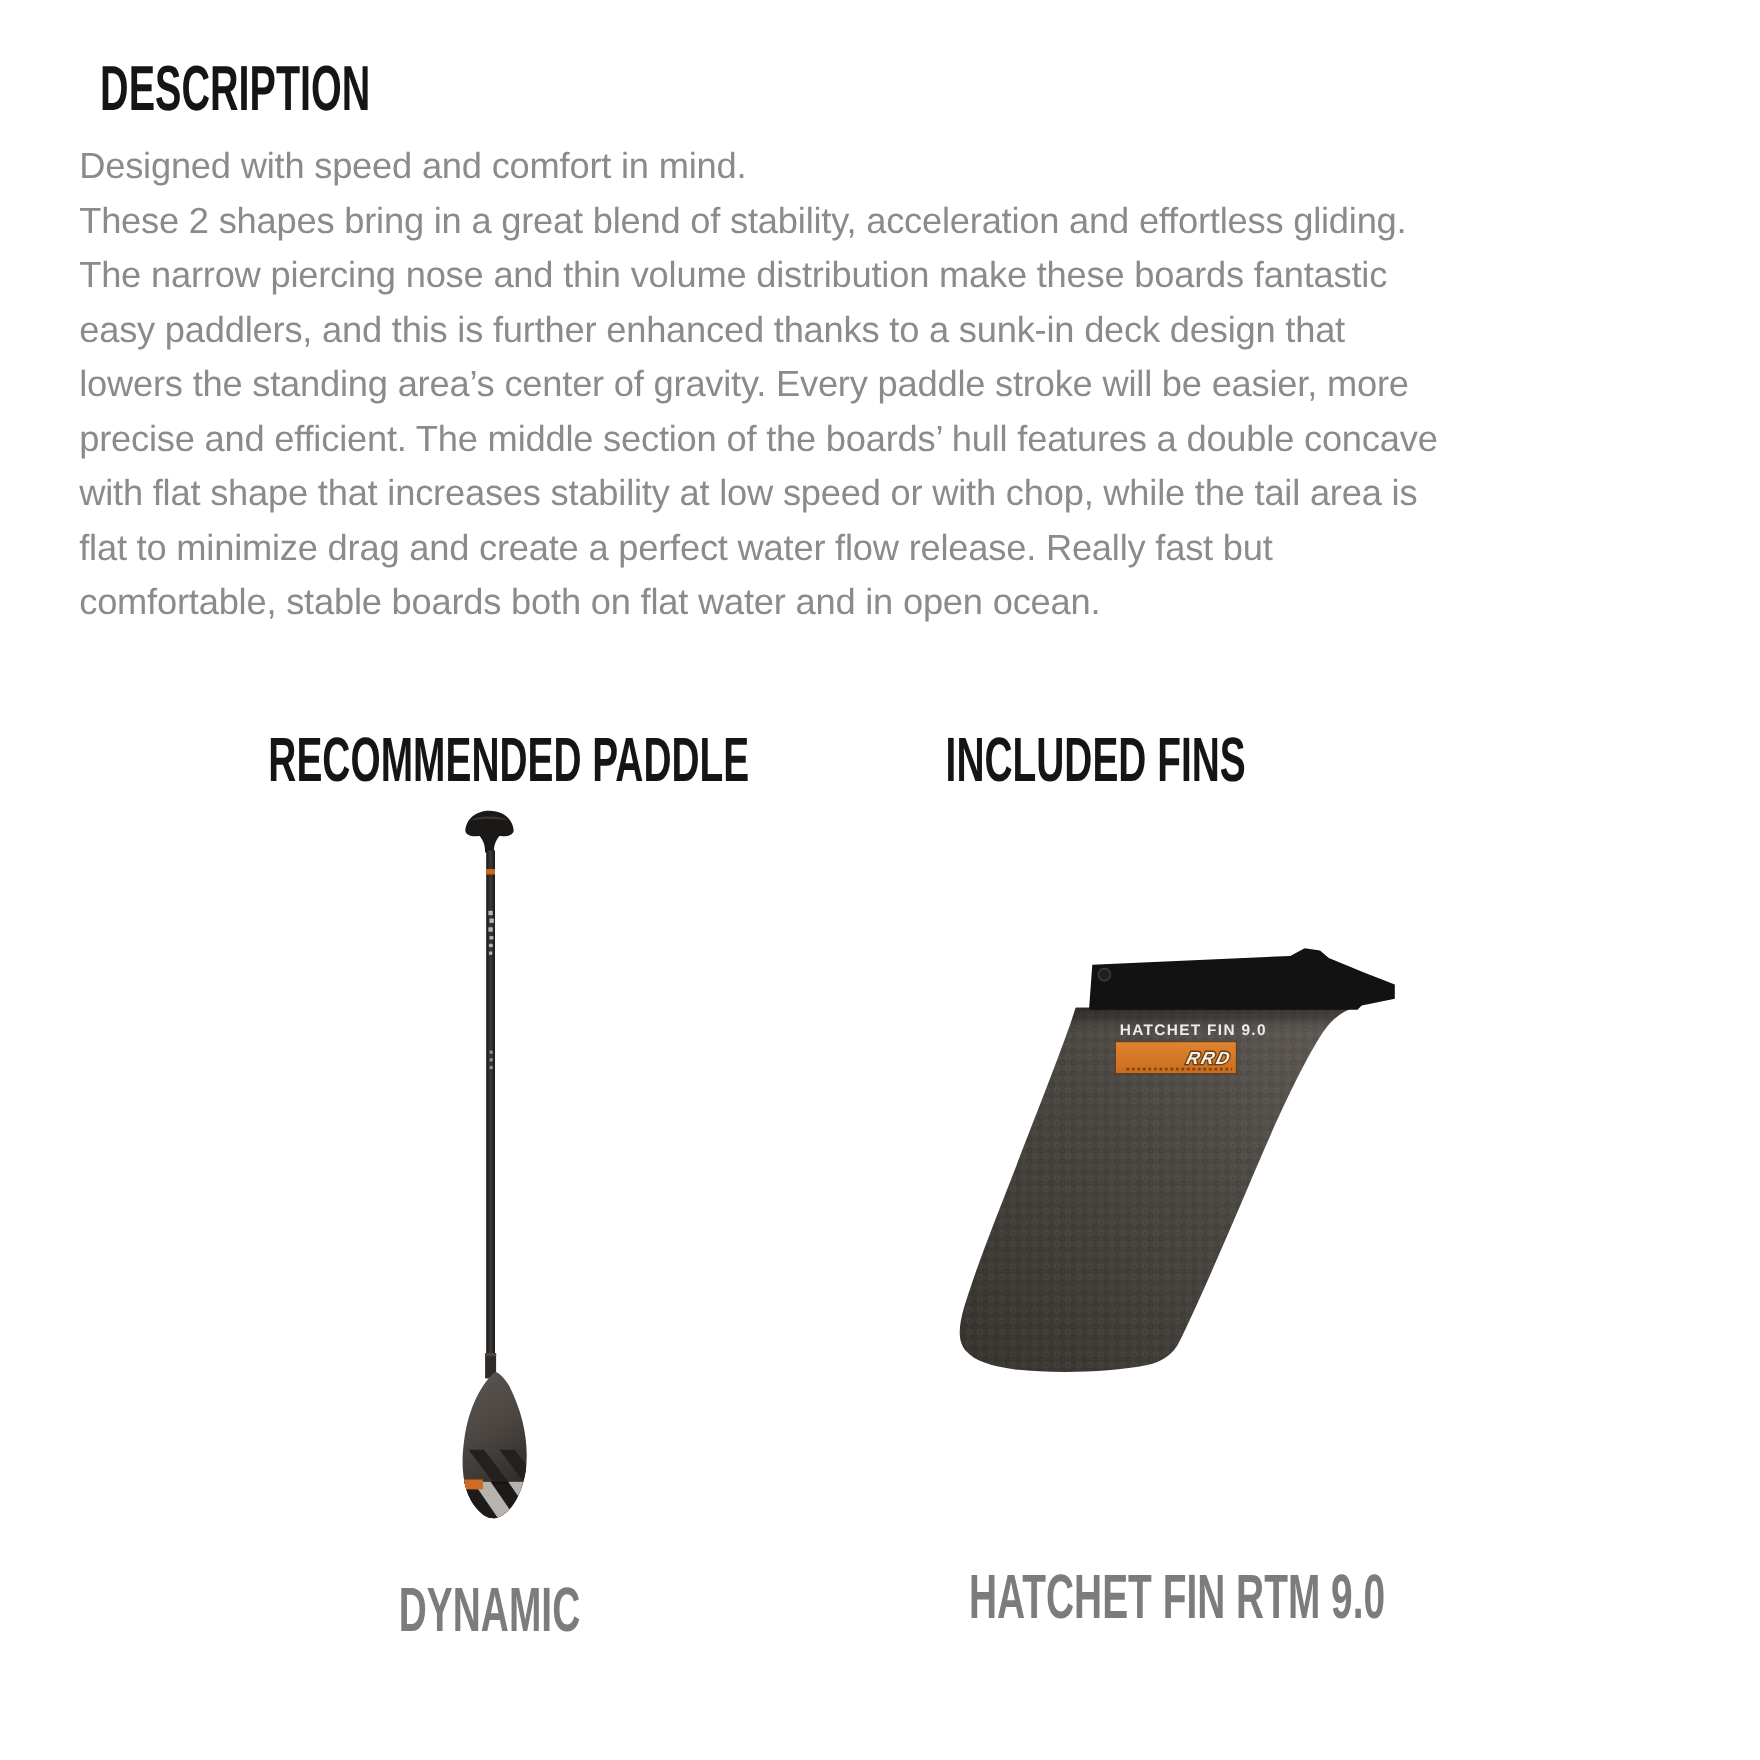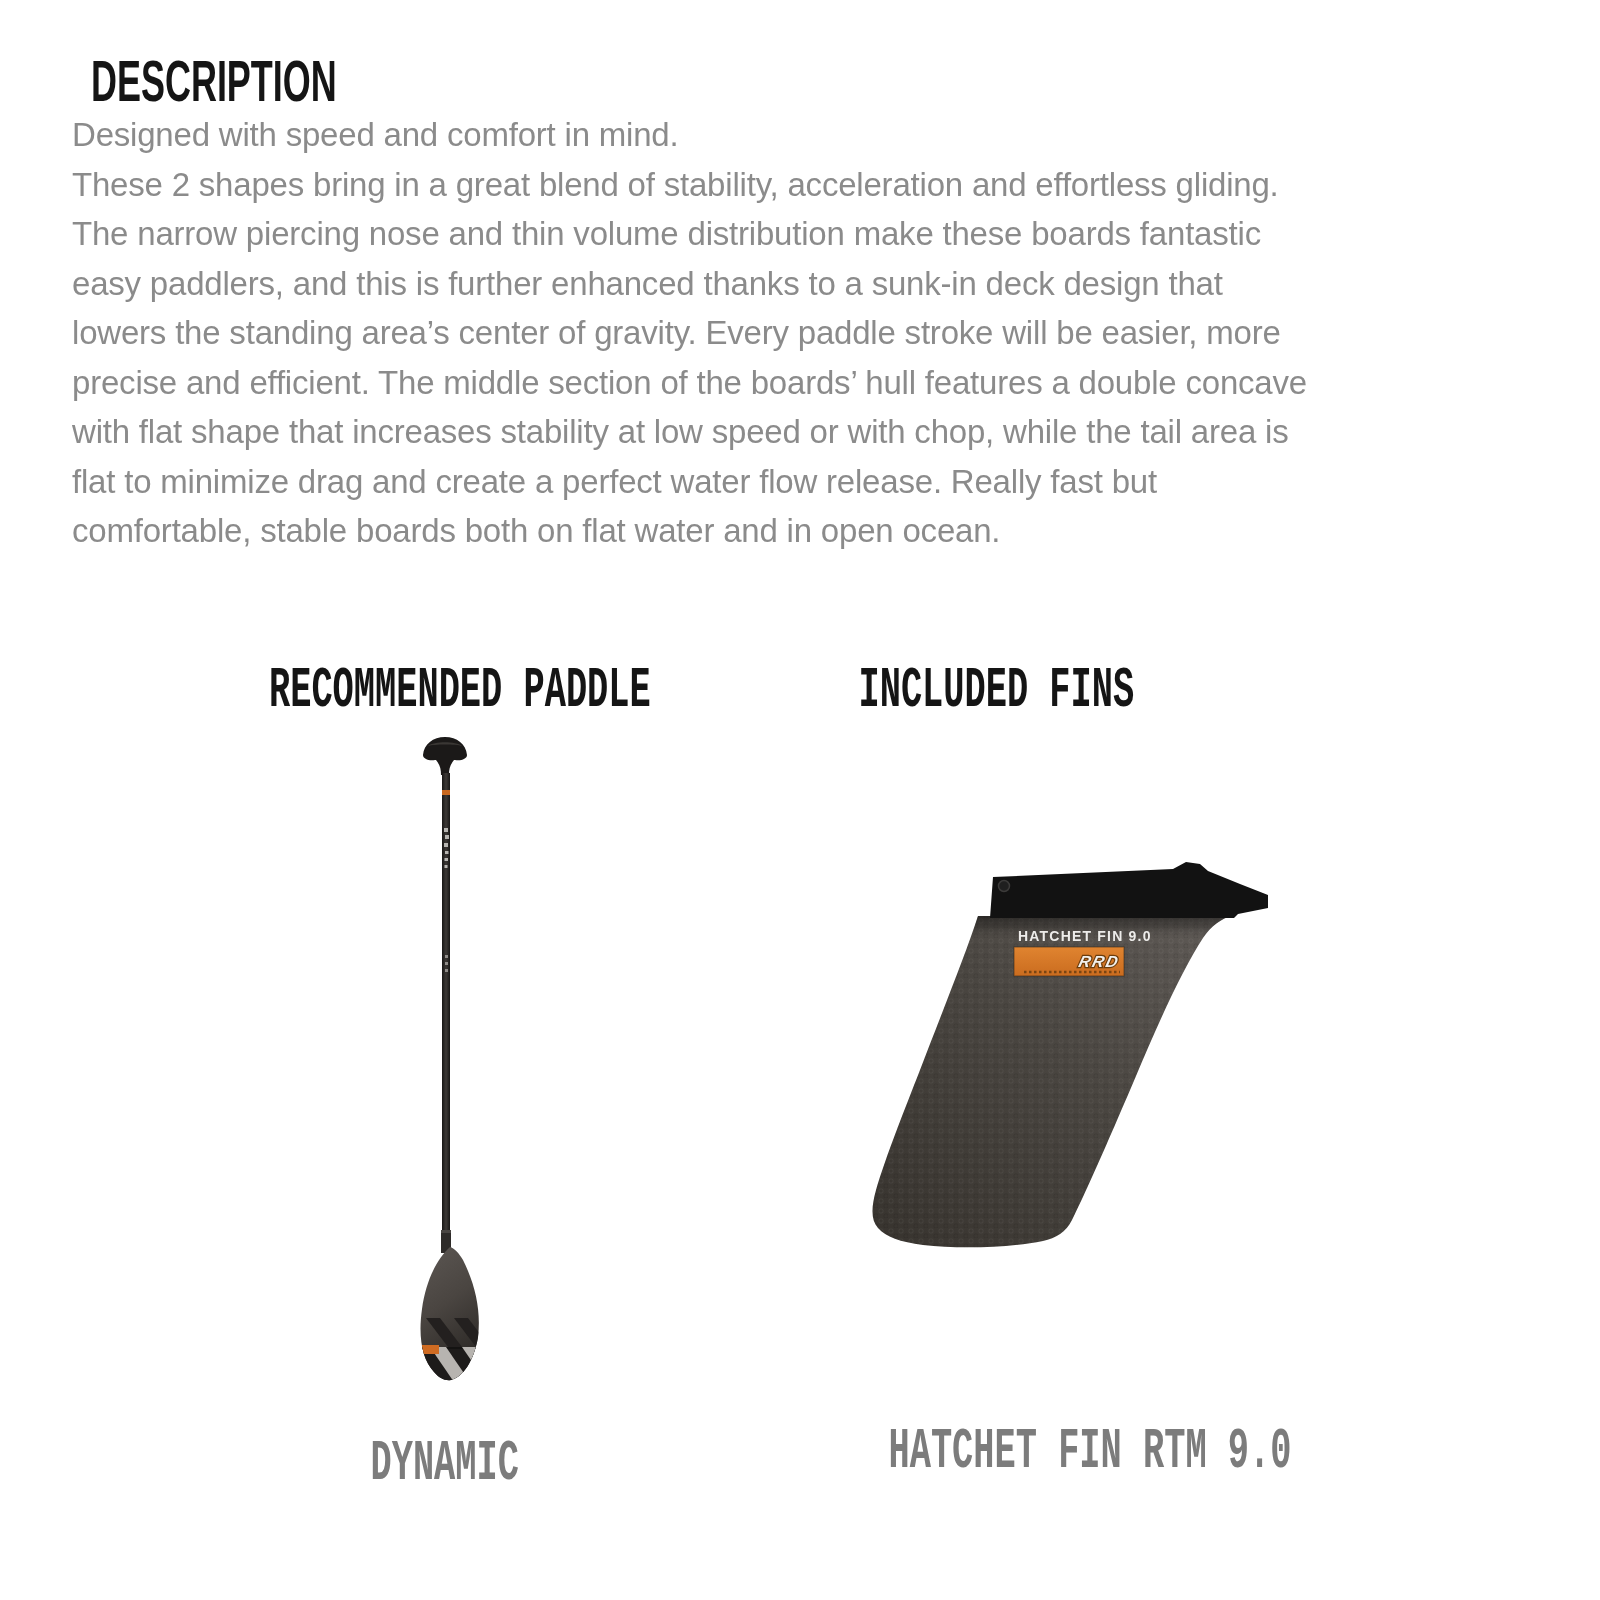--- a/index.html
+++ b/index.html
@@ -19,36 +19,36 @@
     letter-spacing:0px;white-space:nowrap;
   }
   .h-col{
     font-weight:bold;color:#151515;font-size:57px;line-height:57px;
     white-space:nowrap;
   }
   .caption{
     font-weight:bold;color:#7c7c7c;font-size:57px;line-height:57px;
     white-space:nowrap;
   }
-  .center-wrap{text-align:center;font-family:Liberation Mono, monospace;}
+  .center-wrap{text-align:center;}
   #desc-body{
     font-size:33px;line-height:49.5px;color:#8b8b8b;
     letter-spacing:-0.2px;
     white-space:pre;
   }
   svg{display:block;}
 </style>
 </head>
 <body>
 
 <div class="abs" style="left:70px;top:52px;margin-left:21px;">
   <span class="h-black cond cond-left">DESCRIPTION</span>
 </div>
 
-<div class="abs" id="desc-body" style="left:72px;top:110px;">Designed with speed and comfort in mind.
+<div class="abs" id="desc-body" style="left:72px;top:126px;">Designed with speed and comfort in mind.
 These 2 shapes bring in a great blend of stability, acceleration and effortless gliding.
 The narrow piercing nose and thin volume distribution make these boards fantastic
 easy paddlers, and this is further enhanced thanks to a sunk-in deck design that
 lowers the standing area’s center of gravity. Every paddle stroke will be easier, more
 precise and efficient. The middle section of the boards’ hull features a double concave
 with flat shape that increases stability at low speed or with chop, while the tail area is
 flat to minimize drag and create a perfect water flow release. Really fast but
 comfortable, stable boards both on flat water and in open ocean.</div>
 
 <div class="abs center-wrap" style="left:110px;top:663px;width:700px;">

